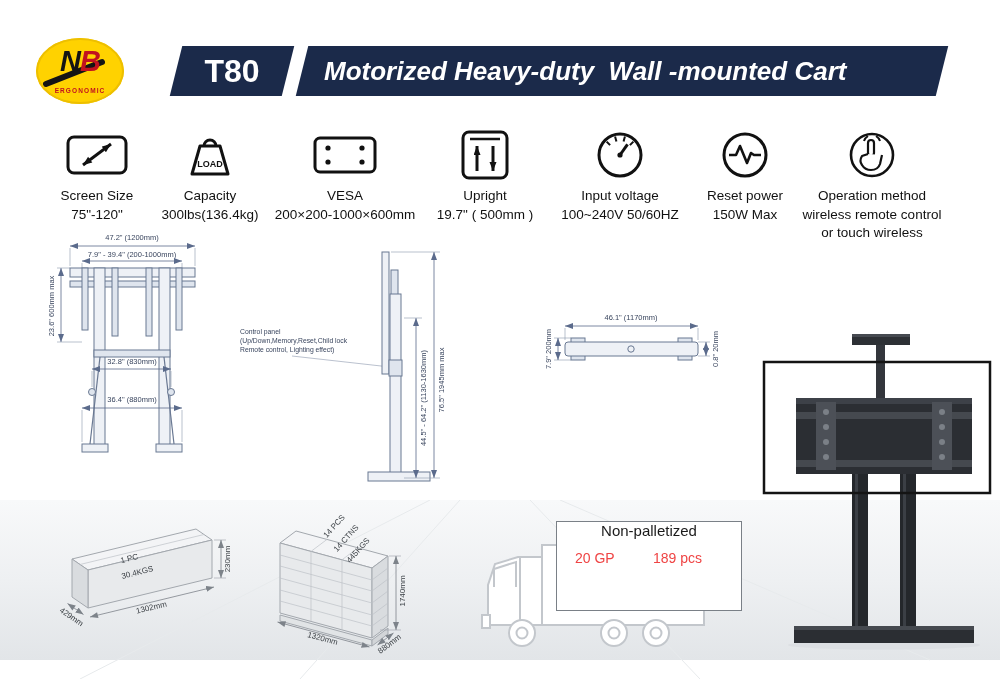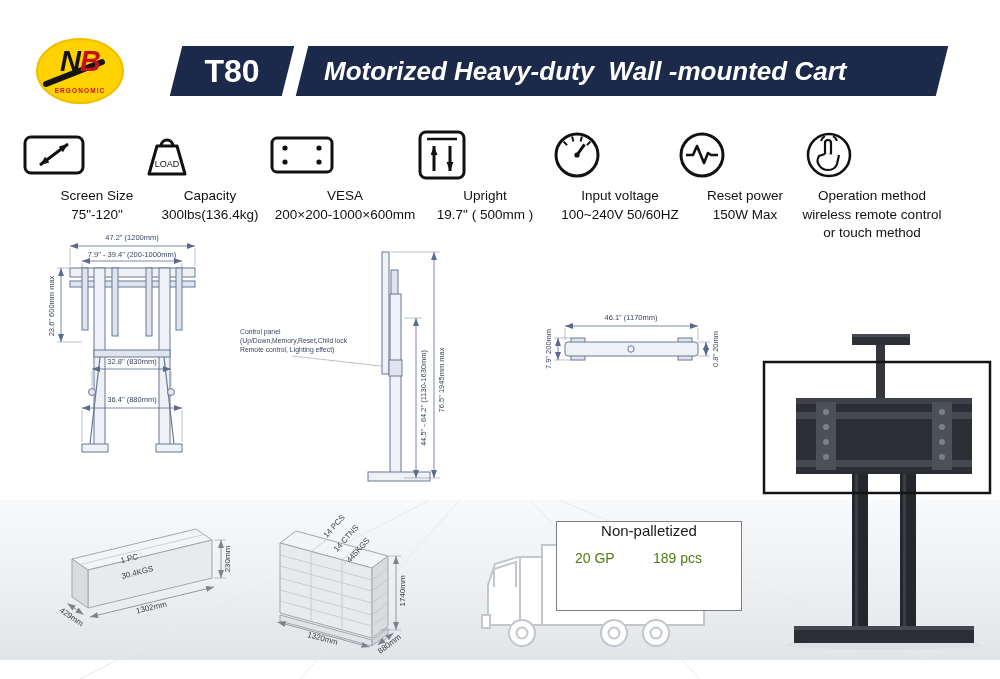--- a/index.html
+++ b/index.html
@@ -18,32 +18,32 @@
   .logo-swoosh{position:absolute;left:0;top:0;}
   .banner{top:46px;height:50px;background:#1b2a4a;transform:skewX(-14deg);}
   .banner-model{left:176px;width:112px;}
   .banner-title{left:302px;width:640px;}
   .banner-inner{display:block;transform:skewX(14deg);color:#fff;line-height:50px;white-space:pre;}
   .banner-model .banner-inner{text-align:center;font-size:32px;font-weight:800;}
   .banner-title .banner-inner{padding-left:22px;font-size:26px;font-weight:700;font-style:italic;}
 
   
   .spec{top:128px;width:150px;text-align:center;}
-  .spec .icon-wrap{height:54px;display:flex;align-items:center;justify-content:flex-start;}
+  .spec .icon-wrap{height:54px;display:flex;align-items:center;justify-content:center;font-weight:bold;}
   .spec .lbl{margin-top:6px;font-size:13.5px;}
   .spec .val{margin-top:3px;font-size:13.5px;line-height:1.3;}
 
   
   .floor{left:0;top:500px;width:1000px;height:160px;
          background:linear-gradient(180deg,#f8f9fa 0%,#eef0f2 50%,#e2e5e8 100%);}
   .ship-box{left:556px;top:521px;width:184px;height:88px;background:#fff;border:1px solid #7a8087;}
   .ship-title{margin-top:0;text-align:center;font-size:15px;color:#1a1a1a;}
   .ship-rows{margin-top:8px;}
   .ship-row{display:grid;grid-template-columns:62px 70px;justify-content:center;
-            font-size:14px;color:#4d7c0f;line-height:1.65;gap:16px;}
+            font-size:14px;color:#ef4444;line-height:1.65;gap:16px;}
 
   
   svg text{font-family:"Liberation Sans",sans-serif;}
   .part{fill:#eef1f6;stroke:#697892;stroke-width:1;}
   .part2{fill:#dfe5ee;stroke:#697892;stroke-width:1;}
   .brace{stroke:#697892;stroke-width:1.2;}
   .dimline{stroke:#5b6b8c;stroke-width:.8;}
   .ext{stroke:#8b97ad;stroke-width:.6;}
   .dim{font-size:7.5px;fill:#39455e;}
   .note{font-size:6.8px;fill:#39455e;}
@@ -185,21 +185,21 @@
       <circle cx="32" cy="26" r="21" class="ic" stroke-width="2.6"></circle>
       <rect x="28" y="11" width="6" height="16" rx="3" fill="#fff" stroke="#111" stroke-width="2.2"></rect>
       <path d="M28,25 l-6,2 q-3,5 0,9 q3,5 9,5 q7,0 9,-6 l2,-9" fill="#fff" stroke="#111" stroke-width="2.2" stroke-linejoin="round"></path>
       <path d="M24,12 a9,9 0 0 1 4,-5" class="ic" stroke-width="2"></path>
       <path d="M36,7 a9,9 0 0 1 4,5" class="ic" stroke-width="2"></path>
     </svg>
       </div>
     <div class="lbl">Operation method</div>
     <div class="val">
       <div>wireless remote control</div>
-      <div>or touch method</div>
+      <div>or touch wireless</div>
     </div>
   </div>
 
   <div class="abs floor"></div>
   <svg class="abs" style="left:0;top:500px" width="1000" height="179">
     <line x1="80" y1="179" x2="430" y2="0" class="floorline"></line>
     <line x1="300" y1="179" x2="460" y2="0" class="floorline"></line>
     <line x1="700" y1="179" x2="530" y2="0" class="floorline"></line>
     <line x1="930" y1="160" x2="560" y2="0" class="floorline"></line>
   </svg>

